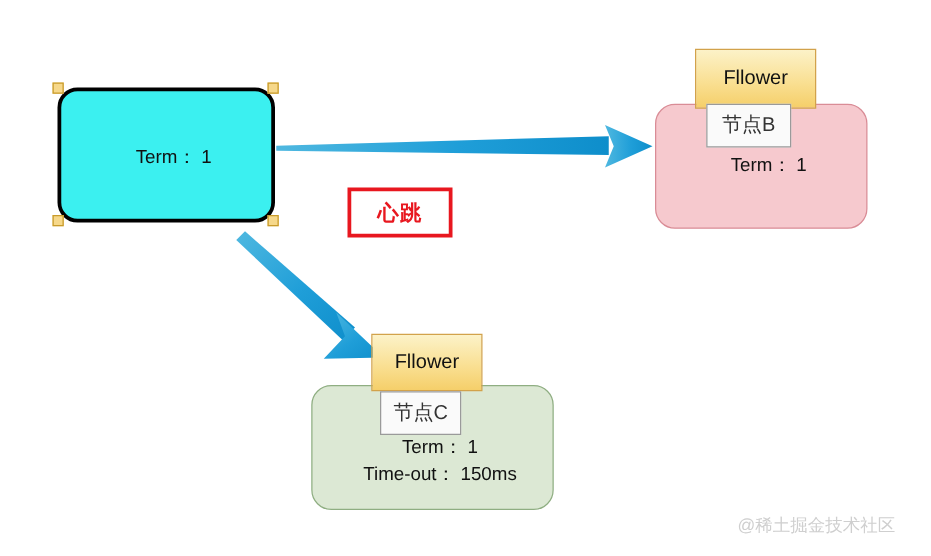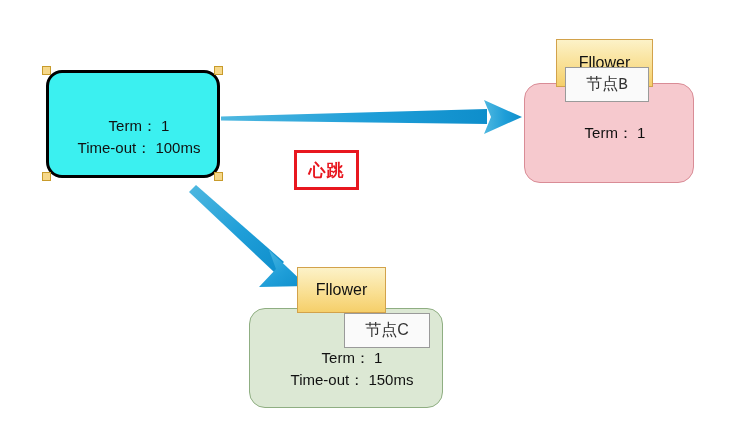--- a/index.html
+++ b/index.html
@@ -134,29 +134,29 @@
     display: flex;
     align-items: center;
     justify-content: center;
     background: #FAFAFA;
     border: 1px solid #9A9A9A;
     font-size: 16px;
     color: #333333;
     white-space: nowrap;
   }
   #name-a { left: 88px;  top: 72px;  width: 93px; height: 34px; }
-  #name-b { left: 565px; top: 67px;  width: 84px; height: 35px; font-family: Liberation Mono, monospace; }
-  #name-c { left: 304px; top: 313px; width: 86px; height: 35px; margin-left: 40px; }
+  #name-b { left: 565px; top: 83px;  width: 68px; height: 35px; }
+  #name-c { left: 304px; top: 313px; width: 65px; height: 35px; }
 
   
   #heartbeat-label {
     position: absolute;
-    left: 294px;
+    left: 278px;
     top: 150px;
-    width: 65px;
+    width: 84px;
     height: 40px;
     box-sizing: border-box;
     border: 3px solid #E8171F;
     background: #ffffff;
     display: flex;
     align-items: center;
     justify-content: center;
     color: #E8171F;
     font-size: 17px;
     font-weight: bold;
@@ -198,21 +198,20 @@
     </g>
 
     <g>
       <polygon points="196,185 284,262 274,272 189,192" fill="url(#gradAC)"></polygon>
       <polygon points="269,250 307,286 259,287 276,269" fill="url(#gradAC)"></polygon>
     </g>
   </svg>
 
   <div class="node" id="node-a">
     <div class="node-text">Term： 1</div>
-    <div class="node-text" style="top:64px">Time-out： 100ms</div>
   </div>
 
   <div class="handle h-tl"></div>
   <div class="handle h-tr"></div>
   <div class="handle h-bl"></div>
   <div class="handle h-br"></div>
 
   <div class="node" id="node-b">
     <div class="node-text">Term： 1</div>
   </div>
@@ -221,14 +220,15 @@
 
   <div class="node" id="node-c">
     <div class="node-text">Term： 1</div>
     <div class="node-text" style="top:60px">Time-out： 150ms</div>
   </div>
   <div class="role-badge" id="badge-follower-c">Fllower</div>
   <div class="name-box" id="name-c">节点C</div>
 
   <div id="heartbeat-label">心跳</div>
 
+  <div id="watermark">@稀土掘金技术社区</div>
 
 </div>
 
 </body></html>

